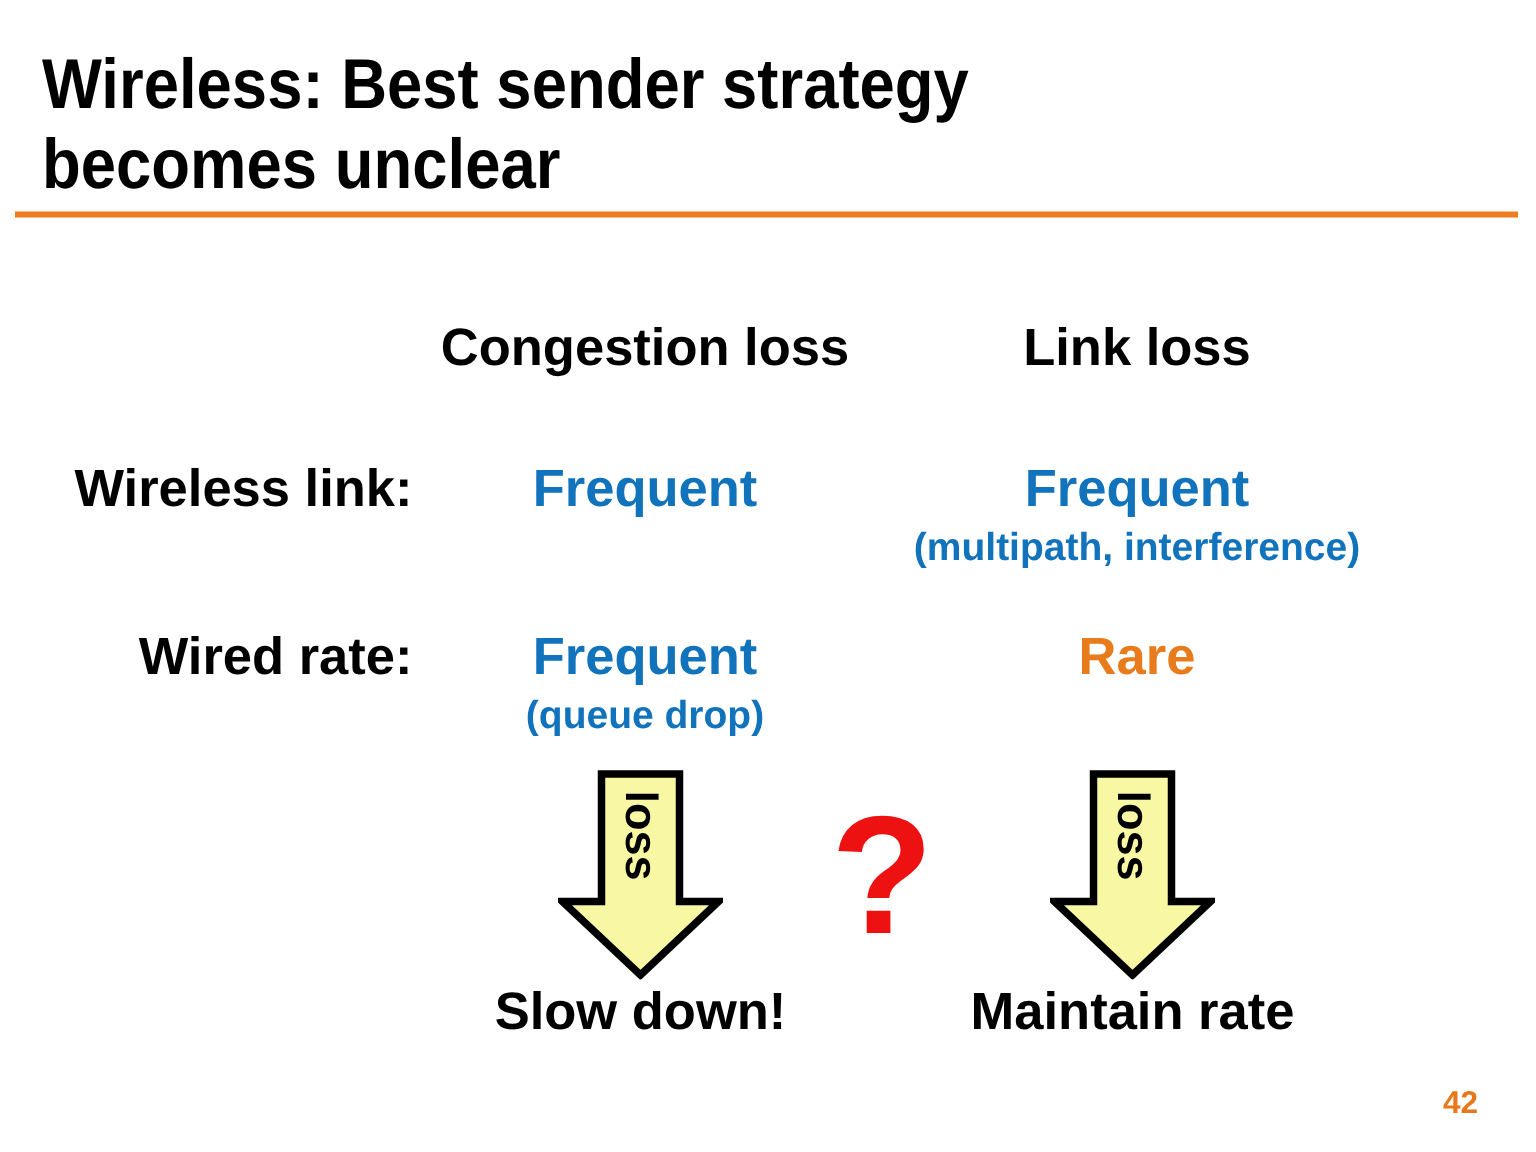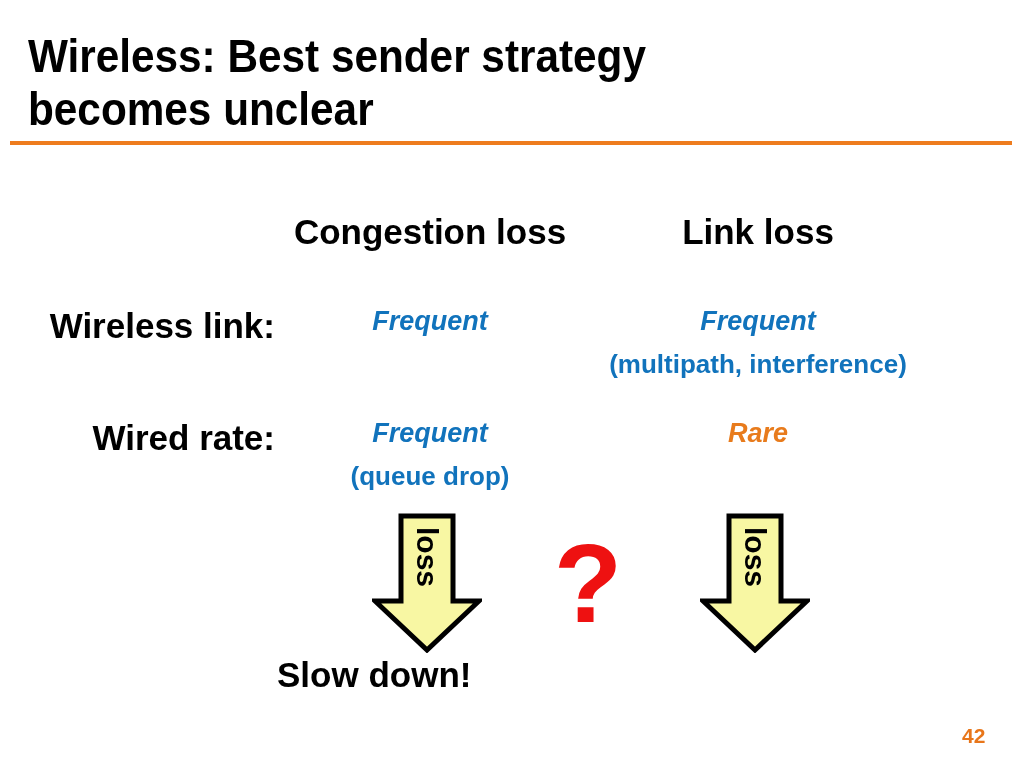--- a/index.html
+++ b/index.html
@@ -42,21 +42,21 @@
   .rowlabel {
     position: absolute;
     left: 0;
     width: 275px;
     text-align: right;
     font-size: 35px;
     font-weight: bold;
     color: #000000;
     white-space: nowrap;
   }
-  .main-val { font-size: 27px; font-style: italic; }
+  .main-val { font-size: 35px; }
   .sub-val  { font-size: 26px; }
   .blue   { color: #1173bc; }
   .orange { color: #e87b1c; }
   .col1 { left: 280px; width: 300px; }
   .col2 { left: 568px; width: 380px; }
   .arrow-wrap {
     position: absolute;
     top: 513px;
     width: 110px;
     height: 140px;
@@ -78,21 +78,21 @@
     font-weight: bold;
     line-height: 1.0;
     color: #ee1111;
   }
   .caption {
     position: absolute;
     top: 655px;
     font-size: 35px;
     font-weight: bold;
     color: #000000;
-    text-align: left;
+    text-align: center;
     white-space: nowrap;
   }
   .caption.left  { left: 277px; width: 300px; }
   .caption.right { left: 605px; width: 300px; }
   .page-number {
     position: absolute;
     left: 962px;
     top: 724px;
     font-size: 21px;
     font-weight: bold;
@@ -133,16 +133,17 @@
   <div class="qmark">?</div>
 
   <div class="arrow-wrap" style="left:700px;">
     <svg viewBox="0 0 110 140">
       <polygon points="29,3 81,3 81,88 107,88 55,137 3,88 29,88" fill="#f8f7a3" stroke="#000000" stroke-width="5" stroke-linejoin="miter"></polygon>
       <text transform="translate(55,44) rotate(90)" text-anchor="middle" dominant-baseline="central">loss</text>
     </svg>
   </div>
 
   <div class="caption left">Slow down!</div>
+  <div class="caption right">Maintain rate</div>
 
   <div class="page-number">42</div>
 
 </div>
 
 </body></html>

